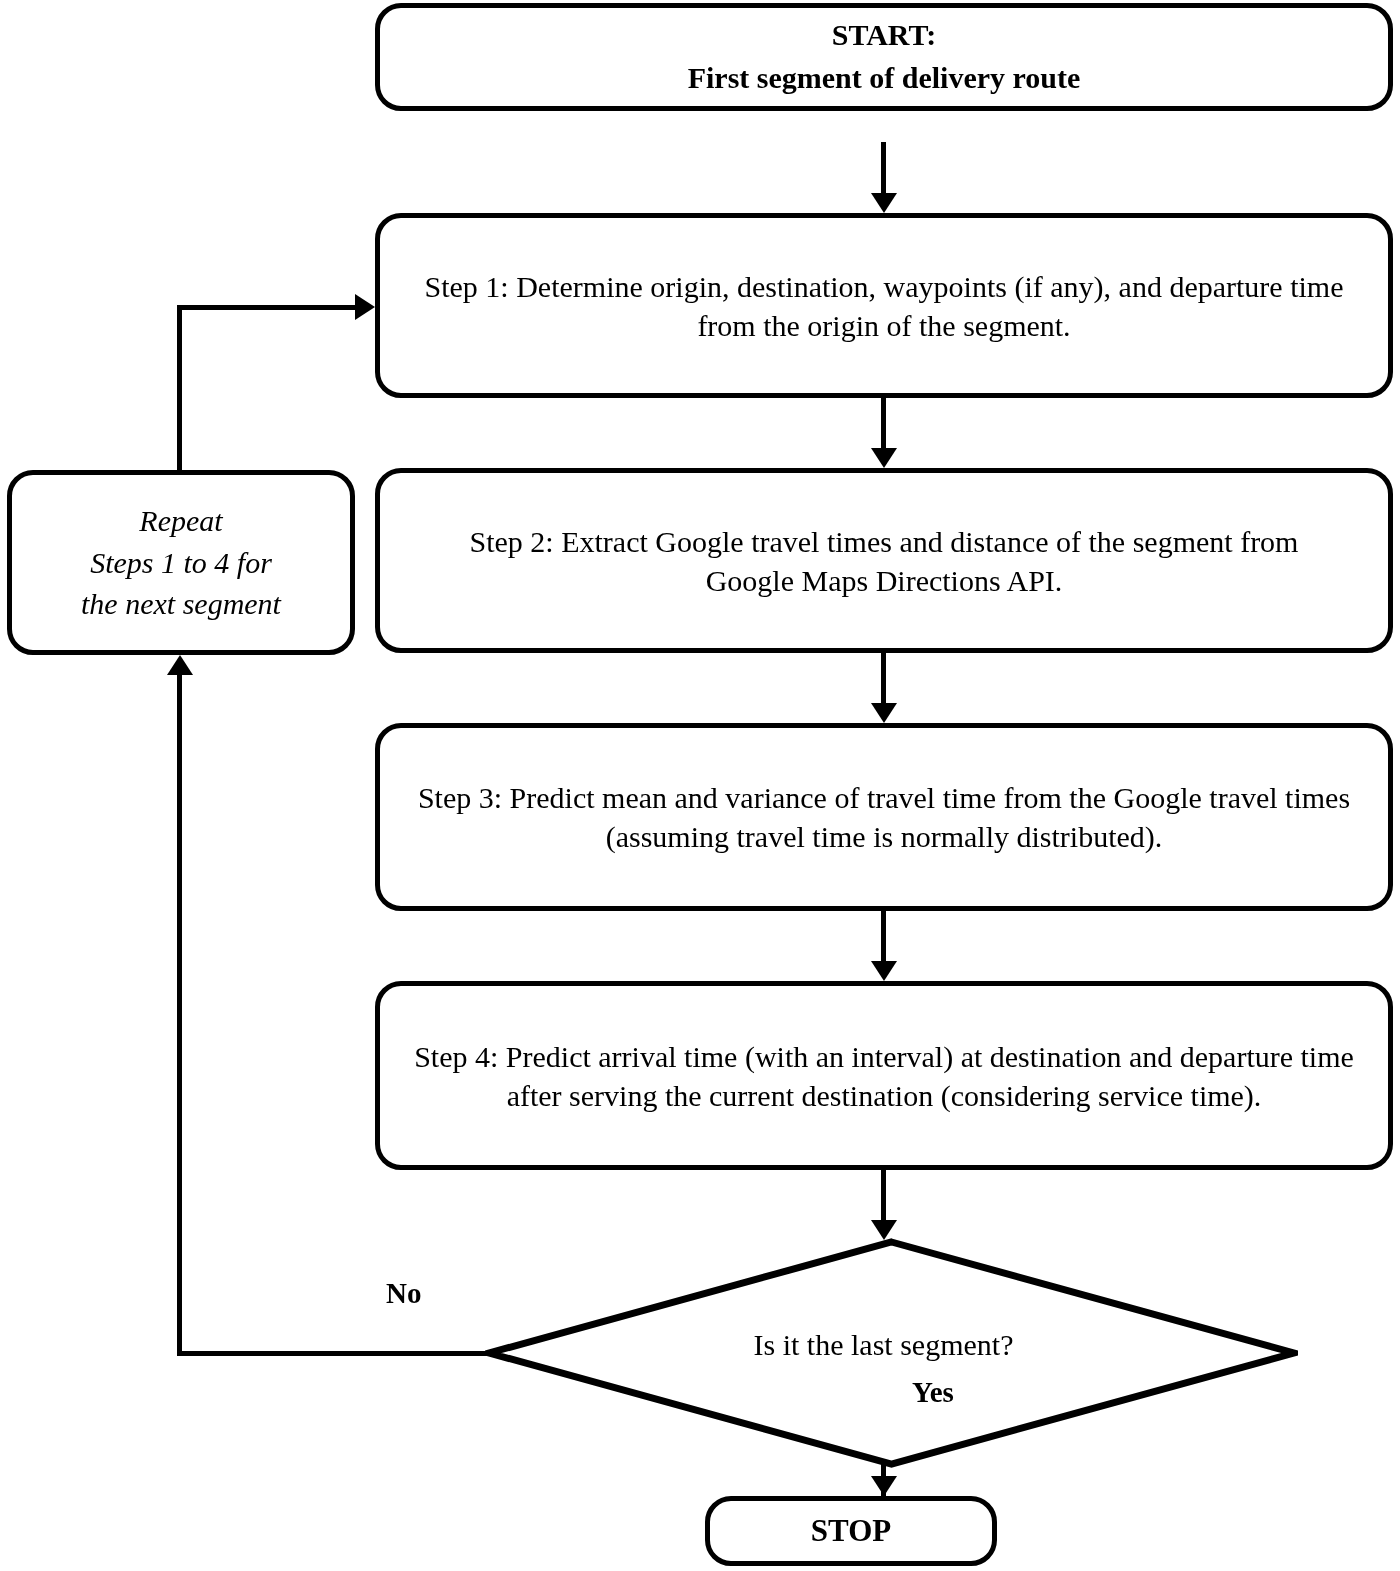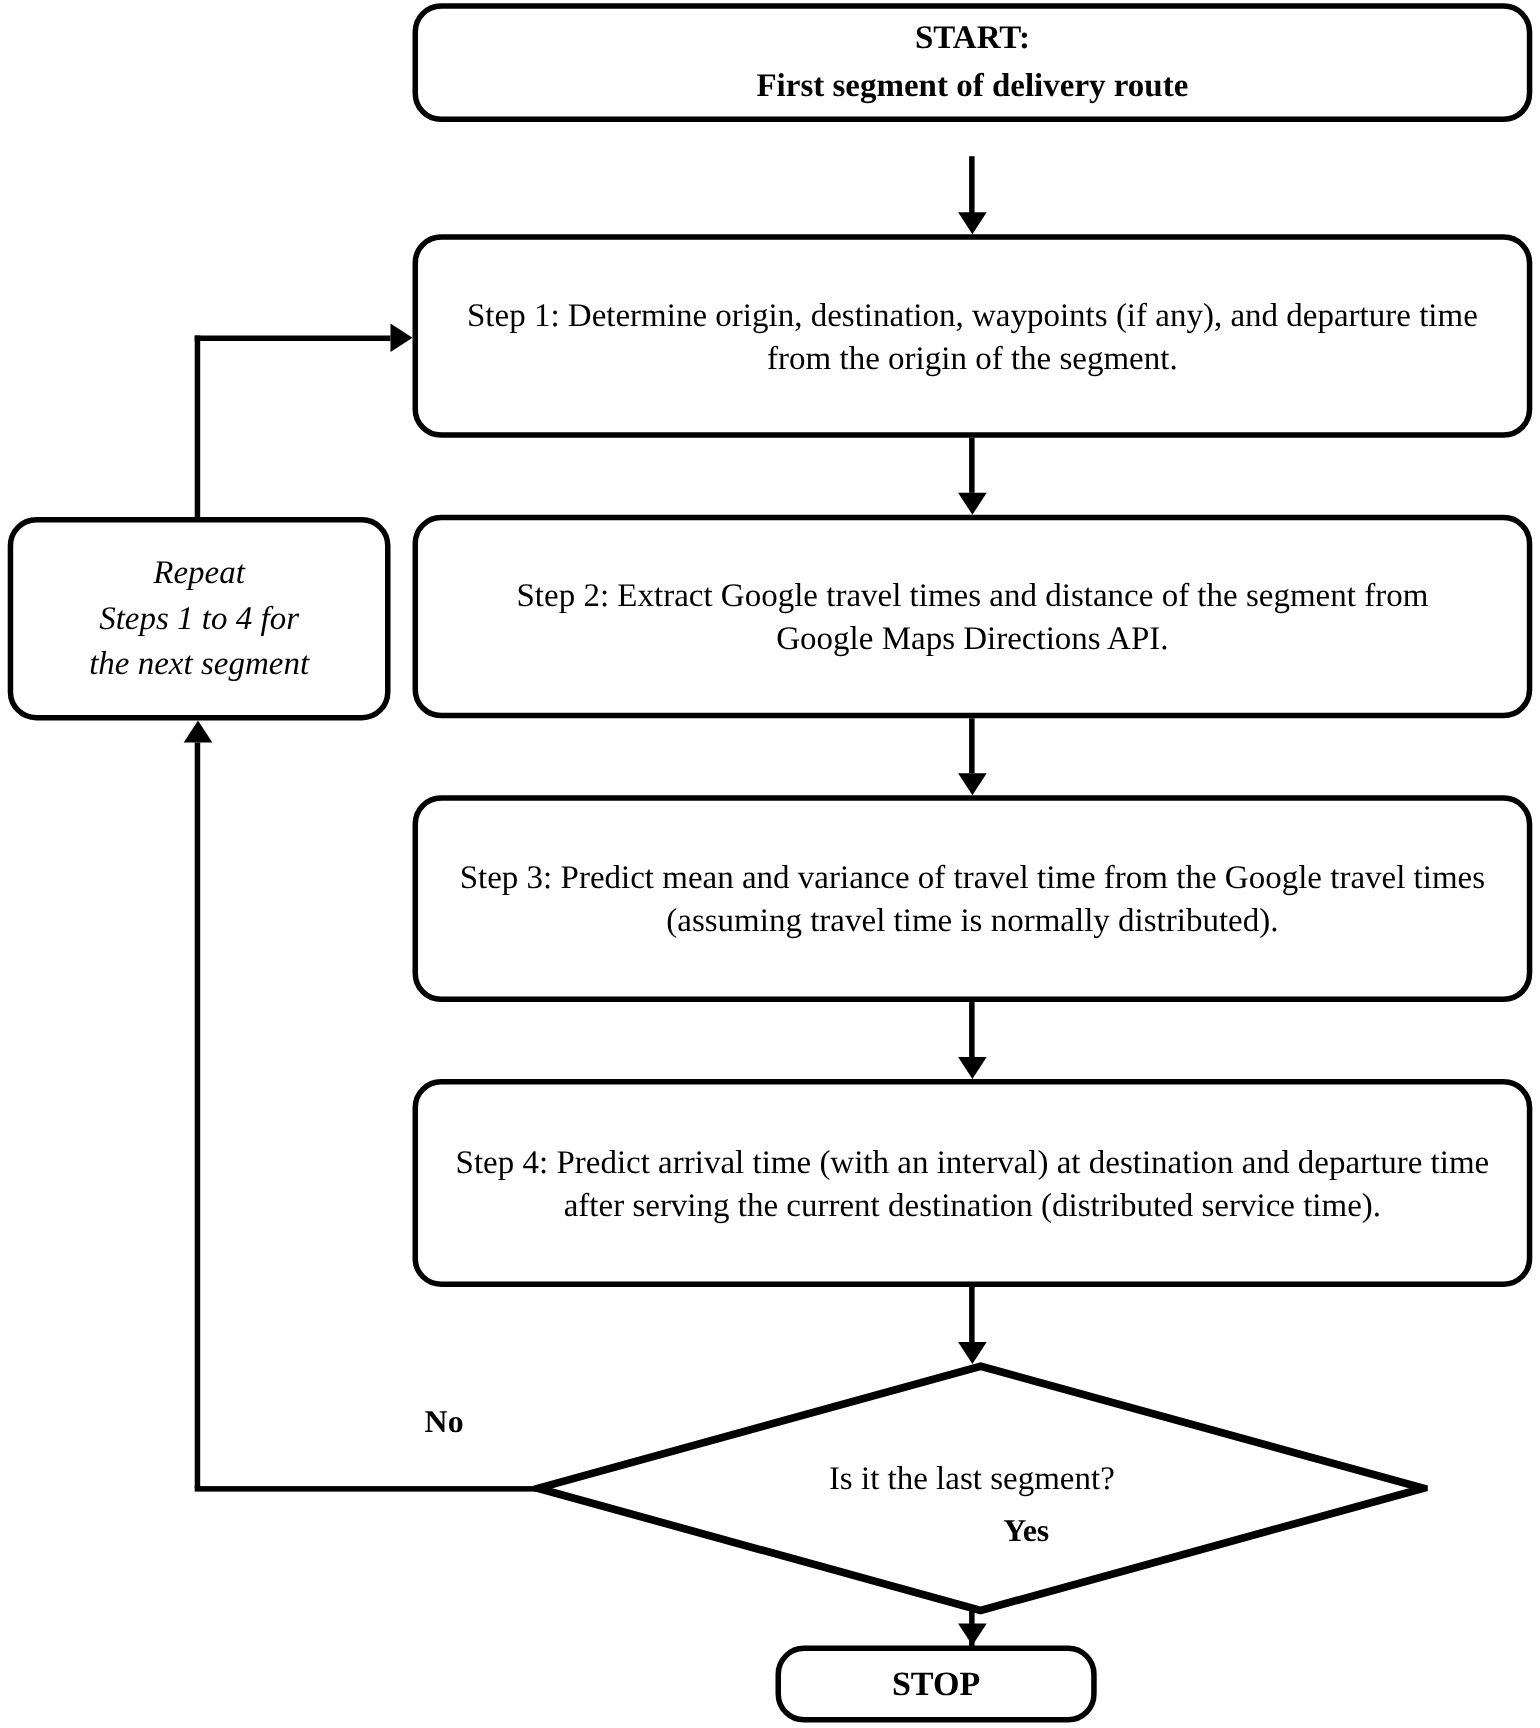--- a/index.html
+++ b/index.html
@@ -146,21 +146,21 @@
   <div class="arrow-down" style="left:871px; top:703px;"></div>
 
   <div class="node" id="step3-node">
     <span class="txt hang">Step 3: Predict mean and variance of travel time from the Google travel times (assuming travel time is normally distributed).</span>
   </div>
 
   <div class="line vline" style="left:881px; top:911px; height:50px;"></div>
   <div class="arrow-down" style="left:871px; top:961px;"></div>
 
   <div class="node" id="step4-node">
-    <span class="txt hang">Step 4: Predict arrival time (with an interval) at destination and departure time after serving the current destination (distributed service time).</span>
+    <span class="txt hang">Step 4: Predict arrival time (with an interval) at destination and departure time after serving the current destination (considering service time).</span>
   </div>
 
   <div class="line vline" style="left:881px; top:1170px; height:52px;"></div>
   <div class="arrow-down" style="left:871px; top:1220px;"></div>
 
   <div id="decision-node">
     <svg width="813" height="230" viewBox="0 0 813 230">
       <polygon points="406.5,4 809,115 406.5,226 4,115" fill="#ffffff" stroke="#000000" stroke-width="7" stroke-linejoin="miter"></polygon>
     </svg>
   </div>

